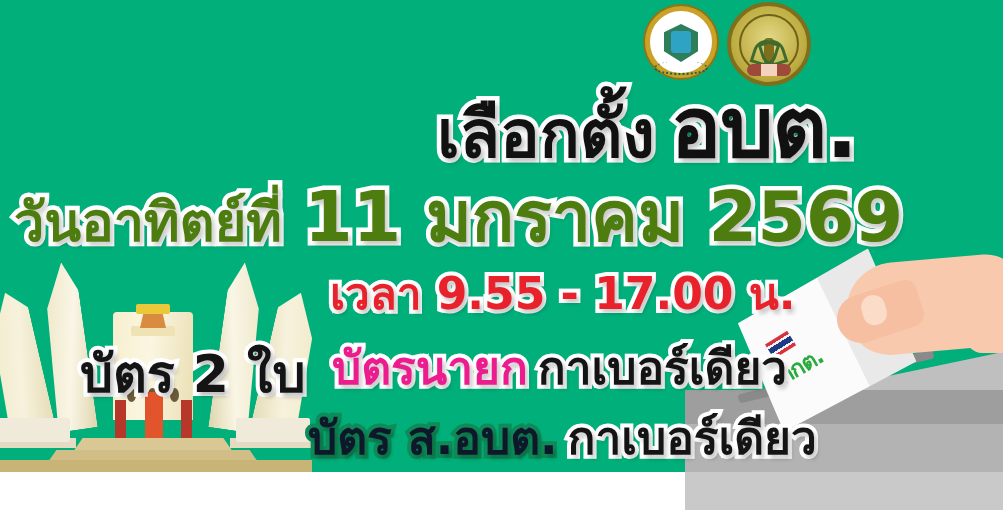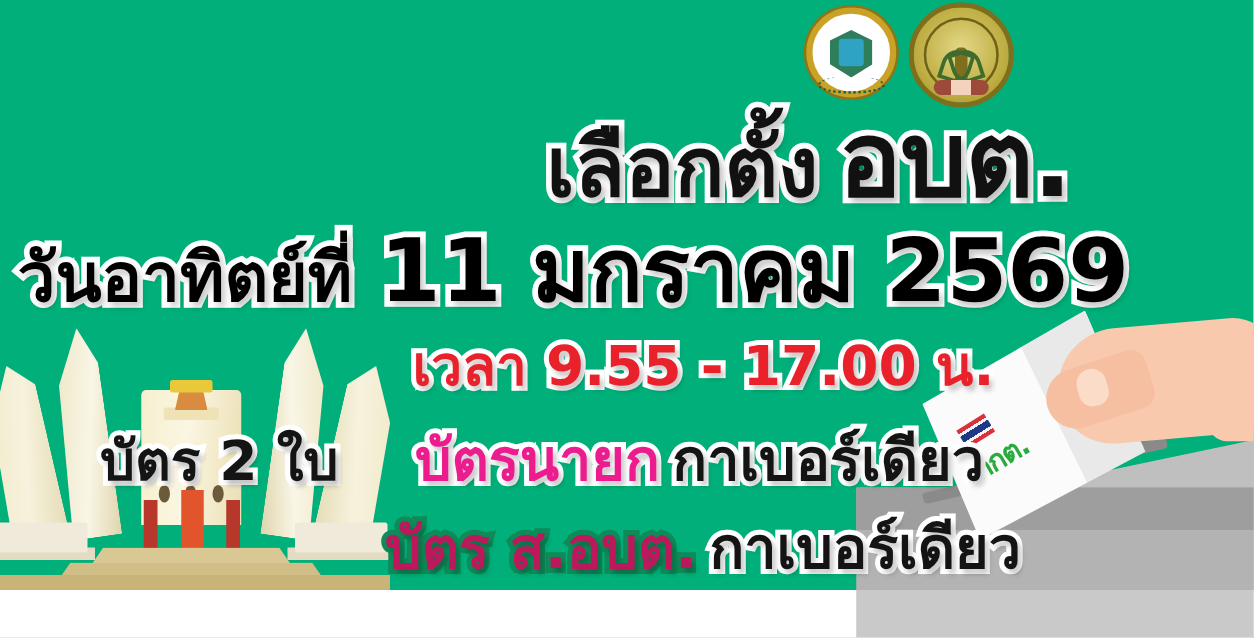--- a/index.html
+++ b/index.html
@@ -254,41 +254,41 @@
     -webkit-text-stroke:9px #FFFFFF;
     paint-order:stroke fill;
     text-shadow:3px 4px 5px rgba(0,0,0,.25);
   }
   .headline .big{ font-size:84px; margin-left:16px; letter-spacing:-1px; }
 
   
   .dateline{
     left:14px; top:182px;
     font-size:54px;
-    color:#000000;
+    color:#4d7c0f;
     -webkit-text-stroke:9px #FFFFFF;
     paint-order:stroke fill;
     text-shadow:3px 4px 5px rgba(0,0,0,.22);
   }
   .dateline .daynum{ font-size:70px; margin-left:22px; }
 
   
   .timeline-txt{
     left:330px; top:272px;
     font-size:44px;
     color:#E8212A;
     -webkit-text-stroke:8px #FFFFFF;
     paint-order:stroke fill;
     text-shadow:3px 4px 4px rgba(0,0,0,.22);
   }
 
   
   .cards-count{
     left:80px; top:348px;
-    font-size:44px;
+    font-size:52px;
     color:#141414;
     -webkit-text-stroke:8px #FFFFFF;
     paint-order:stroke fill;
     text-shadow:3px 4px 4px rgba(0,0,0,.25);
   }
 
   
   .row-mayor{
     left:332px; top:345px;
     font-size:46px;
@@ -299,21 +299,21 @@
   .row-mayor .pink{ color:#EC1C8E; }
   .row-mayor .blk{ color:#141414; margin-left:10px; }
 
   
   .row-council{
     left:308px; top:415px;
     font-size:46px;
     text-shadow:3px 4px 4px rgba(0,0,0,.22);
   }
   .row-council .grn{
-    color:#be185d;
+    color:#0f172a;
     -webkit-text-stroke:8px #0E8B58;
     paint-order:stroke fill;
   }
   .row-council .blk{
     color:#141414; margin-left:10px;
     -webkit-text-stroke:8px #FFFFFF;
     paint-order:stroke fill;
   }
 </style>
 </head>

